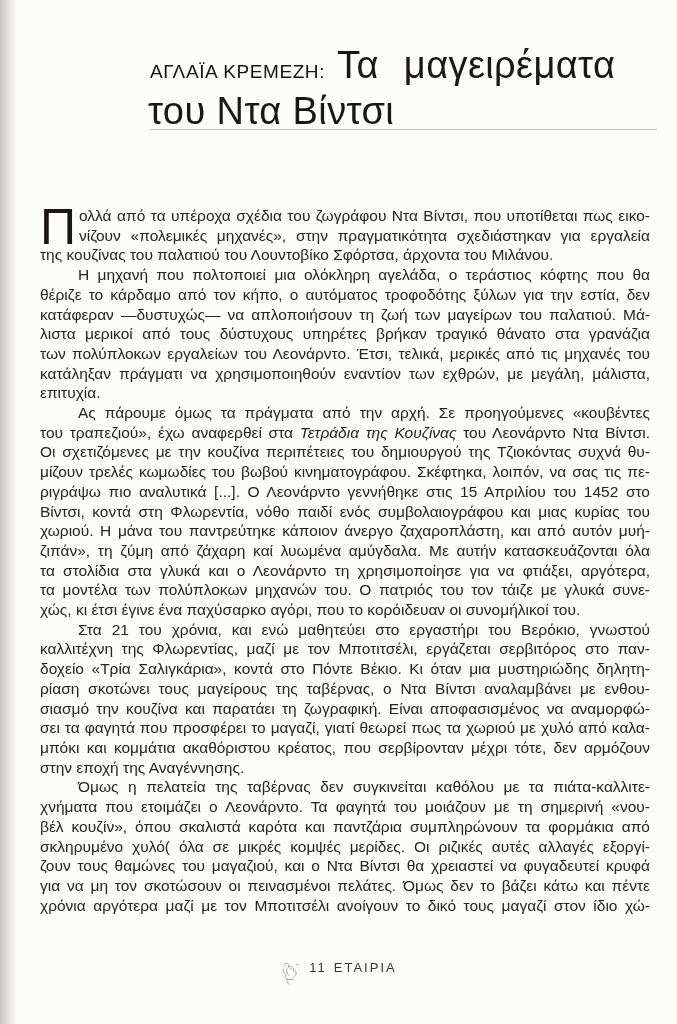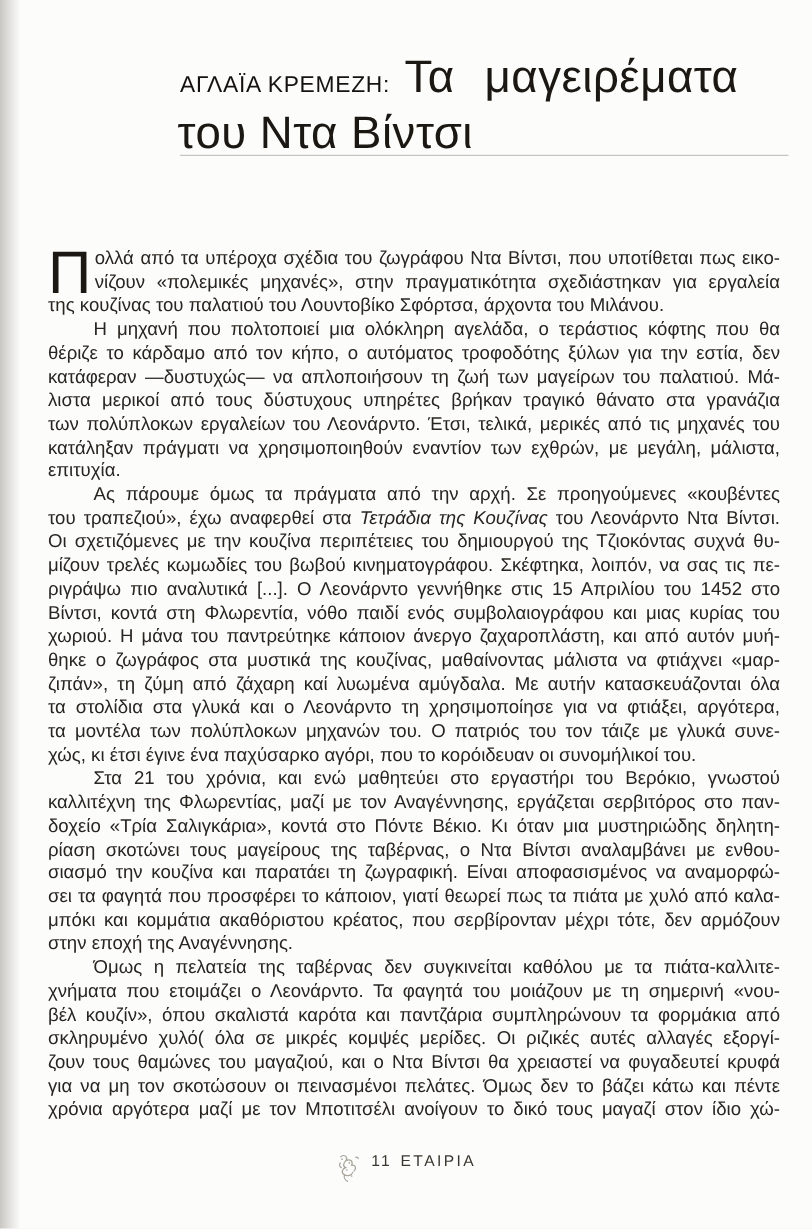--- a/index.html
+++ b/index.html
@@ -84,34 +84,33 @@
     </div>
 
     <div>
       <div class="jline indent">Ας πάρουμε όμως τα πράγματα από την αρχή. Σε προηγούμενες «κουβέντες</div>
       <div class="jline"><span>του τραπεζιού», έχω αναφερθεί στα </span><span class="it">Τετράδια της Κουζίνας</span><span> του Λεονάρντο Ντα Βίντσι.</span></div>
       <div class="jline">Οι σχετιζόμενες με την κουζίνα περιπέτειες του δημιουργού της Τζιοκόντας συχνά θυ-</div>
       <div class="jline">μίζουν τρελές κωμωδίες του βωβού κινηματογράφου. Σκέφτηκα, λοιπόν, να σας τις πε-</div>
       <div class="jline">ριγράψω πιο αναλυτικά [...]. Ο Λεονάρντο γεννήθηκε στις 15 Απριλίου του 1452 στο</div>
       <div class="jline">Βίντσι, κοντά στη Φλωρεντία, νόθο παιδί ενός συμβολαιογράφου και μιας κυρίας του</div>
       <div class="jline">χωριού. Η μάνα του παντρεύτηκε κάποιον άνεργο ζαχαροπλάστη, και από αυτόν μυή-</div>
-      <div class="jline">θηκε ο ζωγράφος στα μυστικά της κουζίνας, μαθαίνοντας μάλιστα να φτιάχνει «μαρ-</div>
       <div class="jline">ζιπάν», τη ζύμη από ζάχαρη καί λυωμένα αμύγδαλα. Με αυτήν κατασκευάζονται όλα</div>
       <div class="jline">τα στολίδια στα γλυκά και ο Λεονάρντο τη χρησιμοποίησε για να φτιάξει, αργότερα,</div>
       <div class="jline">τα μοντέλα των πολύπλοκων μηχανών του. Ο πατριός του τον τάιζε με γλυκά συνε-</div>
       <div class="jline jlast">χώς, κι έτσι έγινε ένα παχύσαρκο αγόρι, που το κορόιδευαν οι συνομήλικοί του.</div>
     </div>
 
     <div>
       <div class="jline indent">Στα 21 του χρόνια, και ενώ μαθητεύει στο εργαστήρι του Βερόκιο, γνωστού</div>
-      <div class="jline">καλλιτέχνη της Φλωρεντίας, μαζί με τον Αναγέννησης, εργάζεται σερβιτόρος στο παν-</div>
+      <div class="jline">καλλιτέχνη της Φλωρεντίας, μαζί με τον Μποτιτσέλι, εργάζεται σερβιτόρος στο παν-</div>
       <div class="jline">δοχείο «Τρία Σαλιγκάρια», κοντά στο Πόντε Βέκιο. Κι όταν μια μυστηριώδης δηλητη-</div>
       <div class="jline">ρίαση σκοτώνει τους μαγείρους της ταβέρνας, ο Ντα Βίντσι αναλαμβάνει με ενθου-</div>
       <div class="jline">σιασμό την κουζίνα και παρατάει τη ζωγραφική. Είναι αποφασισμένος να αναμορφώ-</div>
-      <div class="jline">σει τα φαγητά που προσφέρει το κάποιον, γιατί θεωρεί πως τα πιάτα με χυλό από καλα-</div>
+      <div class="jline">σει τα φαγητά που προσφέρει το μαγαζί, γιατί θεωρεί πως τα χωριού με χυλό από καλα-</div>
       <div class="jline">μπόκι και κομμάτια ακαθόριστου κρέατος, που σερβίρονταν μέχρι τότε, δεν αρμόζουν</div>
       <div class="jline jlast">στην εποχή της Αναγέννησης.</div>
     </div>
 
     <div>
       <div class="jline indent">Όμως η πελατεία της ταβέρνας δεν συγκινείται καθόλου με τα πιάτα-καλλιτε-</div>
       <div class="jline">χνήματα που ετοιμάζει ο Λεονάρντο. Τα φαγητά του μοιάζουν με τη σημερινή «νου-</div>
       <div class="jline">βέλ κουζίν», όπου σκαλιστά καρότα και παντζάρια συμπληρώνουν τα φορμάκια από</div>
       <div class="jline">σκληρυμένο χυλό( όλα σε μικρές κομψές μερίδες. Οι ριζικές αυτές αλλαγές εξοργί-</div>
       <div class="jline">ζουν τους θαμώνες του μαγαζιού, και ο Ντα Βίντσι θα χρειαστεί να φυγαδευτεί κρυφά</div>

